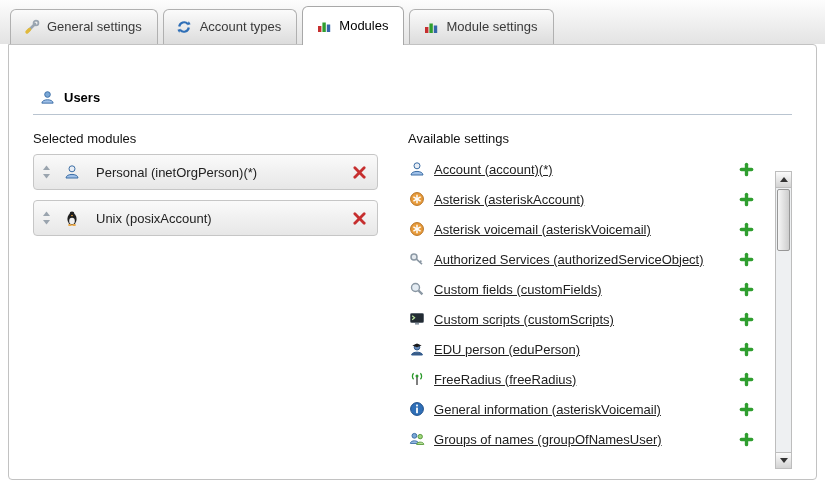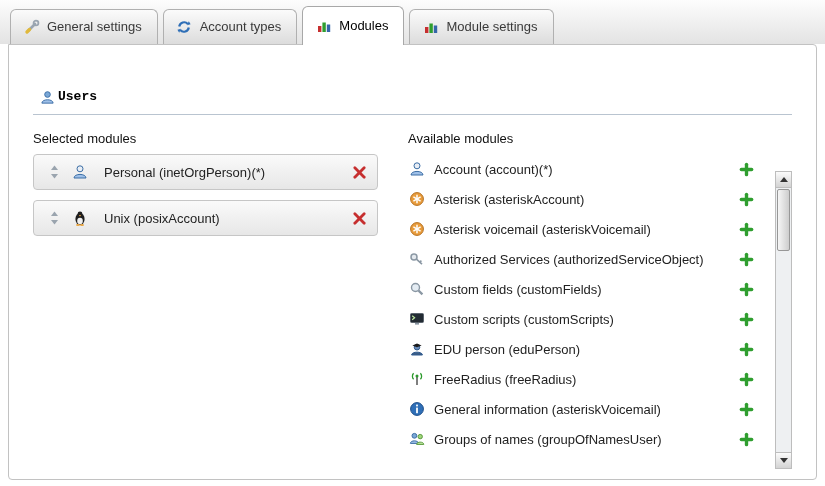--- a/index.html
+++ b/index.html
@@ -49,55 +49,54 @@
     border: 1px solid #c2c2c2;
     border-radius: 0 4px 4px 4px;
     height: 436px;
     position: relative;
     z-index: 2;
     padding: 0 24px;
     overflow: hidden;
   }
   .section-head {
     display: flex;
-    align-items: flex-start;
-    gap: 2px;
+    align-items: center;
+    gap: 8px;
     margin: 44px 0 8px 6px;
     font-weight: bold;
     color: #000;
-    font-family: Liberation Mono, monospace;
   }
   .rule {
     border: none;
     border-top: 1px solid #b9c4d0;
     margin: 0 0 16px 0;
   }
   .cols { display: flex; }
   .col-left { width: 346px; margin-right: 30px; }
   .col-right { width: 385px; position: relative; }
   .col-title { color: #111; margin-bottom: 8px; }
 
   .sel-row {
     height: 36px;
     border: 1px solid #c6c6c6;
     border-radius: 4px;
     background: linear-gradient(#fafafa, #e7e7e7);
     display: flex;
     align-items: center;
-    padding: 0 10px 0 16px;
+    padding: 0 10px 0 8px;
     margin-bottom: 10px;
     cursor: move;
     justify-content: flex-end;
   }
   .drag-handle { margin-right: 12px; display: flex; align-items: center; }
   .sel-row .mod-icon { margin-right: 16px; }
   .sel-row .lbl { color: #222; }
   .del-btn { margin-left: auto; cursor: pointer; display: flex; align-items: center; }
 
-  .avail-rows { padding-right: 38px; }
+  .avail-rows { padding-right: 38px; text-decoration: underline; }
   .avail-row {
     height: 30px;
     display: flex;
     align-items: center;
   }
   .avail-row .mod-icon { margin-right: 9px; }
   .avail-row .lbl { color: #222; }
   .add-btn { margin-left: auto; cursor: pointer; display: flex; align-items: center; }
 
   .scrollbar {
@@ -244,21 +243,21 @@
                 <line x1="3" y1="3" x2="13" y2="13"></line>
                 <line x1="13" y1="3" x2="3" y2="13"></line>
               </g>
             </svg>
         </span>
       </div>
 
     </div>
 
     <div class="col-right">
-      <div class="col-title">Available modules</div>
+      <div class="col-title">Available settings</div>
 
       <div class="avail-rows">
 
         <div class="avail-row">
           <span class="mod-icon">
             <svg width="16" height="16" viewBox="0 0 16 16">
                 <circle cx="8" cy="4.8" r="3" fill="#e9eef5" stroke="#3c6ea5"></circle>
                 <path d="M2,14 C2,9.2 14,9.2 14,14 Z" fill="#9fc0e8" stroke="#3c6ea5"></path>
               </svg>
           </span>

